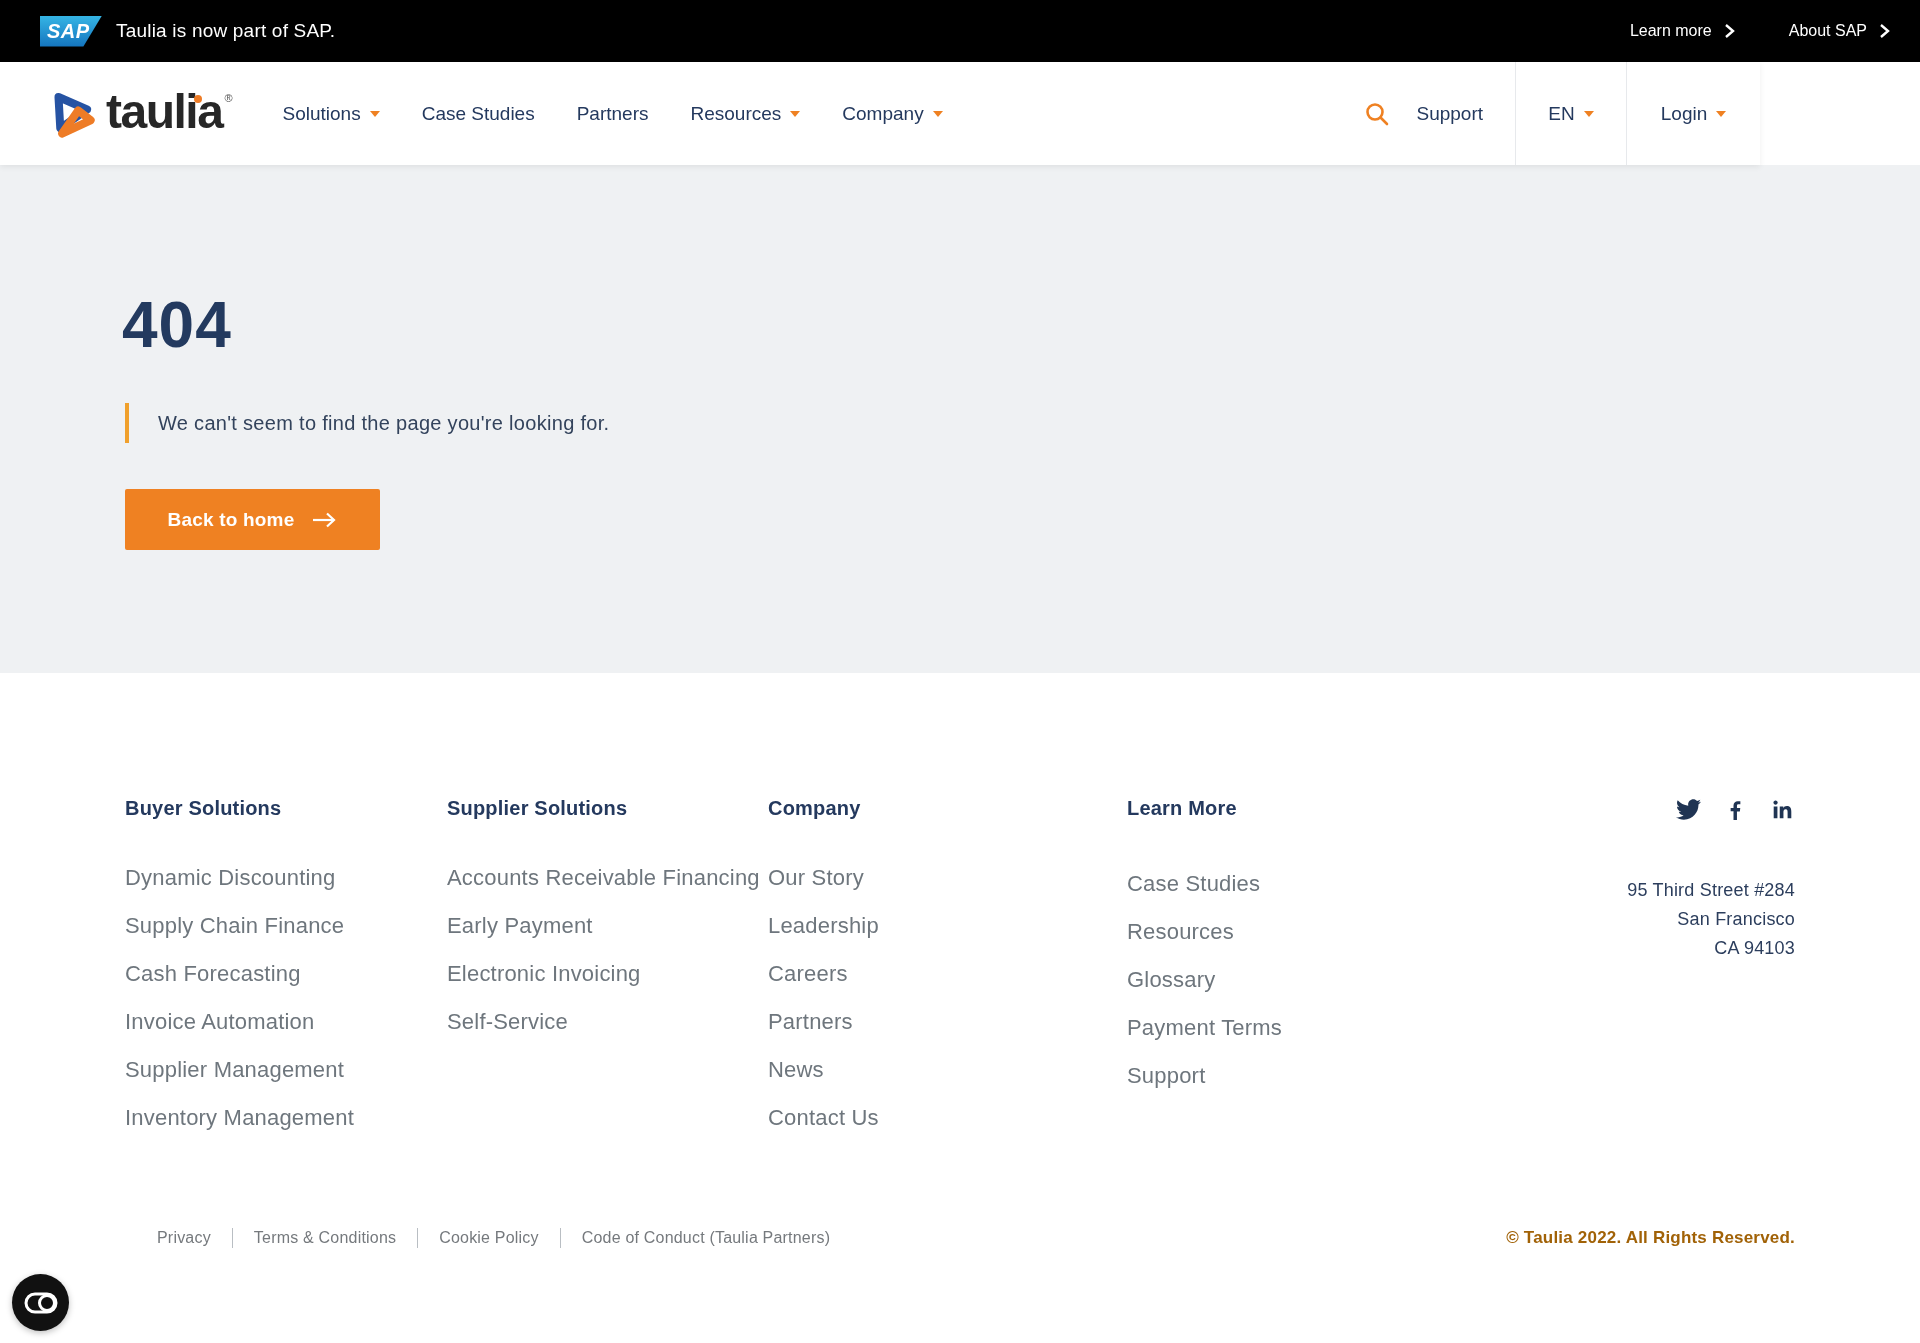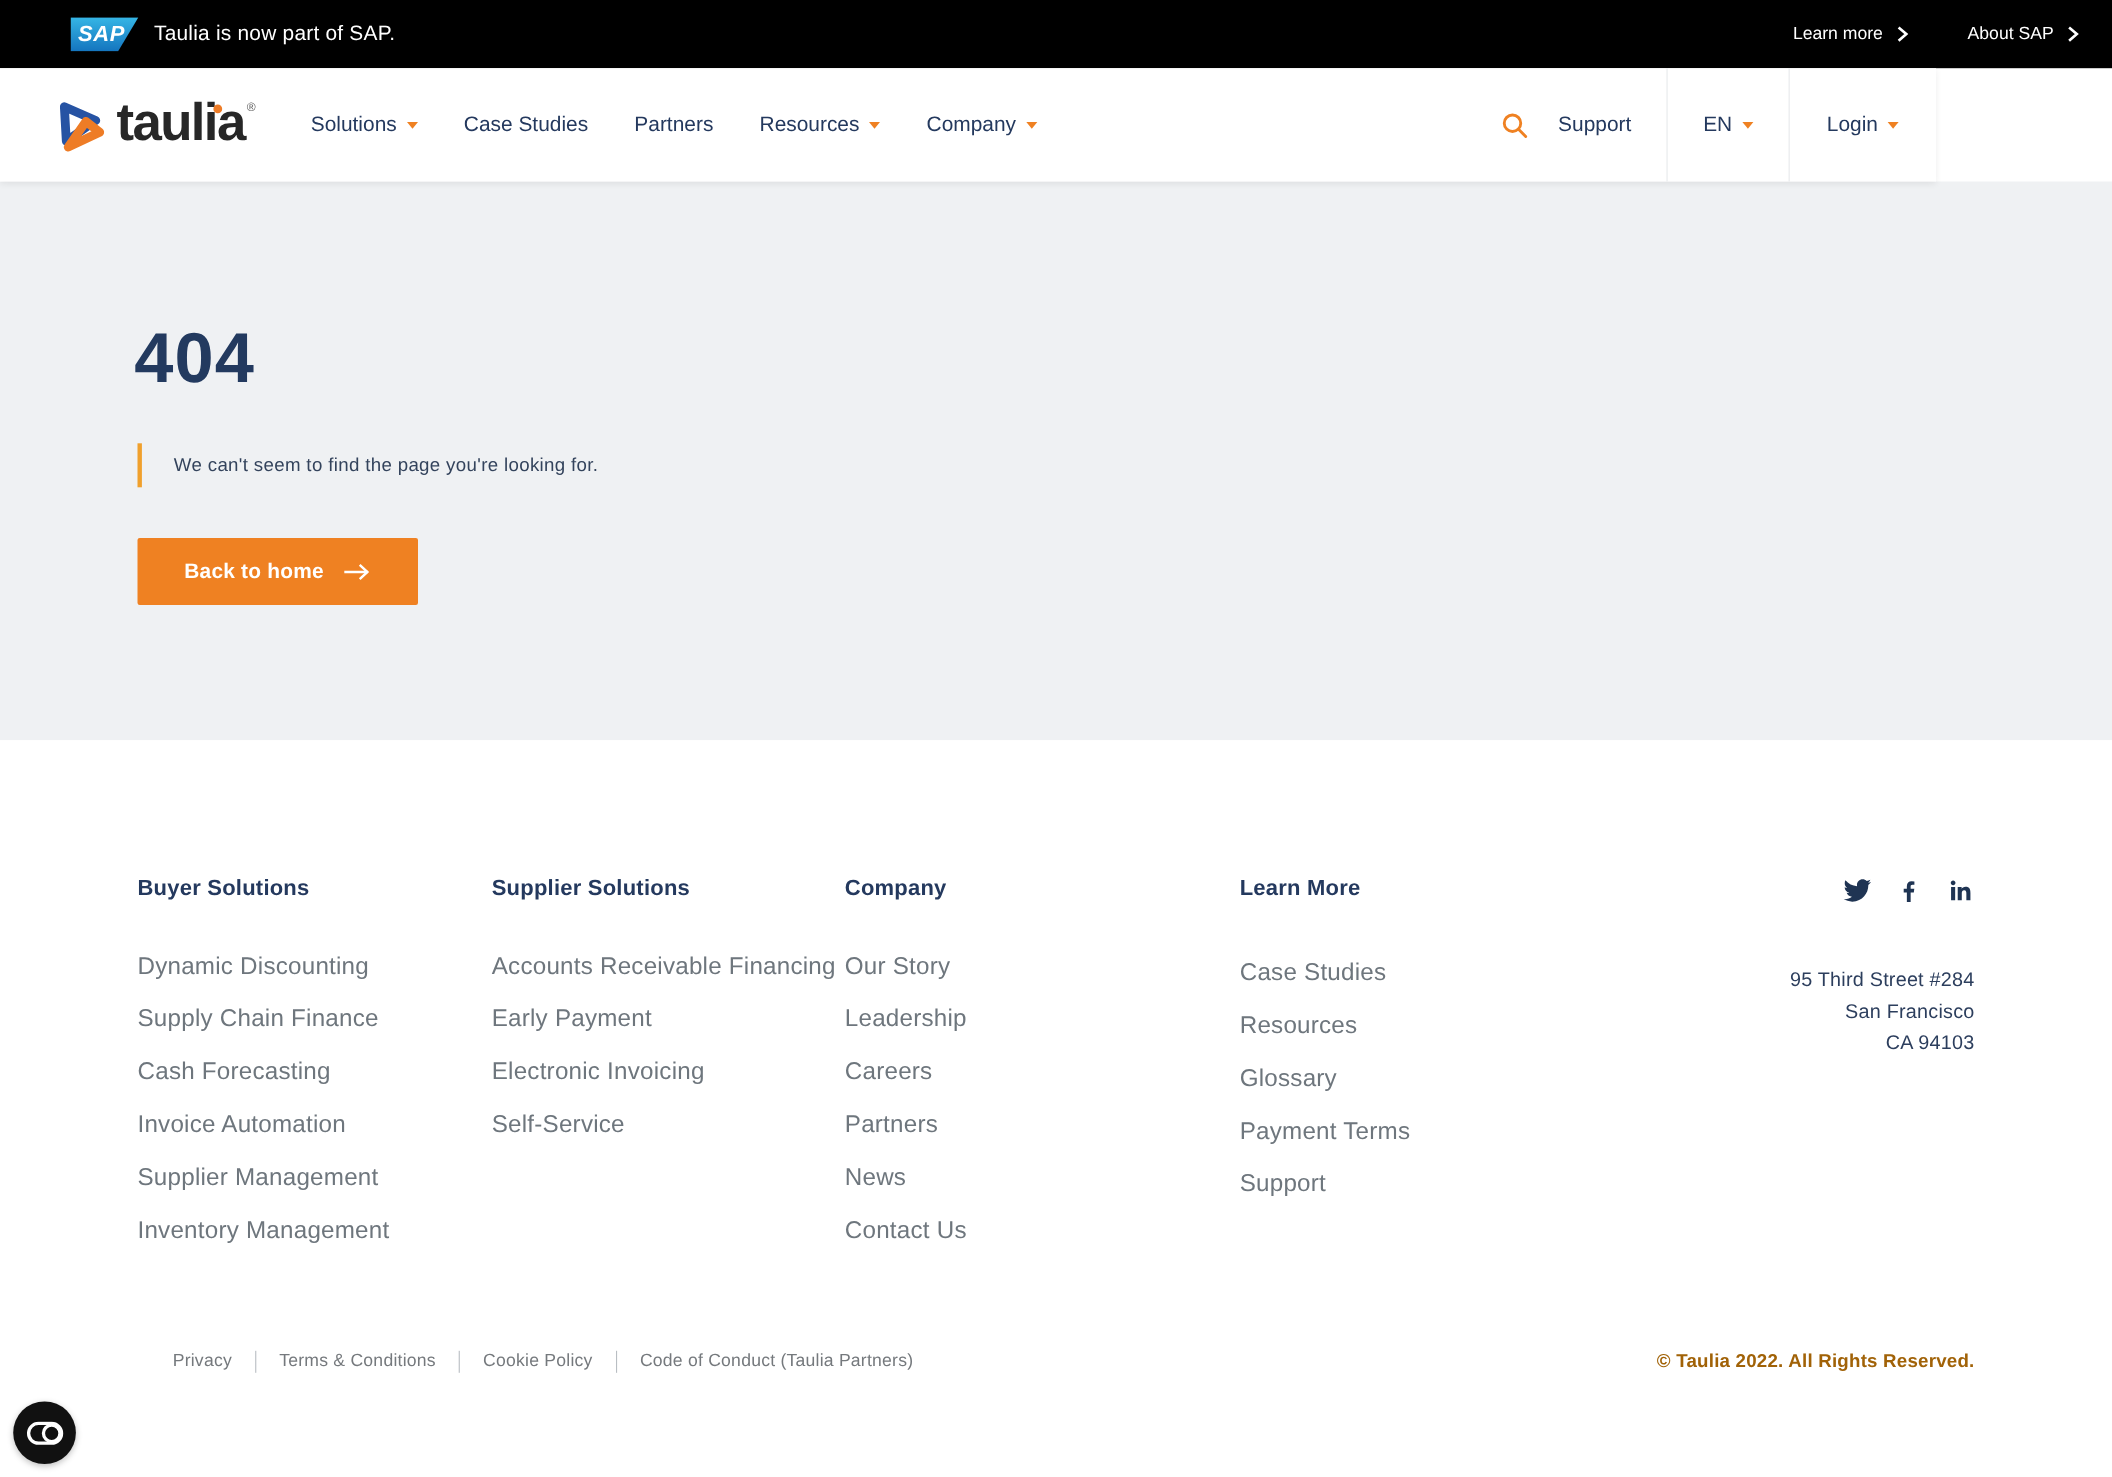--- a/index.html
+++ b/index.html
@@ -12,21 +12,21 @@
     color: #24395e;
   }
   a { text-decoration: none; color: inherit; cursor: pointer; }
 
   
   .sap-bar {
     position: absolute; top:0; left:0; width:1920px; height:62px;
     background:#000; display:flex; align-items:center;
   }
   .sap-logo {
-    margin-left:64px; width:62px; height:31px;
+    margin-left:40px; width:62px; height:31px;
     background: linear-gradient(180deg,#35b5e5 0%,#1474be 100%);
     clip-path: polygon(0 0, 100% 0, 70% 100%, 0 100%);
     display:flex; align-items:center;
   }
   .sap-logo span {
     color:#fff; font-weight:700; font-style:italic; font-size:20px;
     letter-spacing:0.5px; padding-left:7px;
   }
   .sap-msg { color:#fff; font-size:19px; margin-left:14px; letter-spacing:0.2px; }
   .sap-bar-links { margin-left:auto; margin-right:30px; display:flex; align-items:center; gap:54px; }
@@ -76,21 +76,21 @@
   .hero {
     position:absolute; top:165px; left:0; width:1920px; height:508px;
     background:#eff1f3;
   }
   .hero-code {
     margin:128px 0 0 122px; font-size:64px; font-weight:700; color:#233a5f;
     line-height:1; letter-spacing:1px;
   }
   .hero-quote {
     margin:46px 0 0 125px; border-left:4px solid #f0a02c; padding-left:29px;
-    font-size:17px; color:#33435c; line-height:40px; letter-spacing:0.3px;
+    font-size:20px; color:#33435c; line-height:40px; letter-spacing:0.3px;
   }
   .hero-btn {
     margin:46px 0 0 125px; width:255px; height:61px; background:#ef8122;
     border:none; border-radius:2px; color:#fff; font-size:19px; font-weight:700;
     font-family:"Liberation Sans",sans-serif;
     display:flex; align-items:center; justify-content:center; gap:16px; cursor:pointer;
     letter-spacing:0.2px;
   }
 
   

